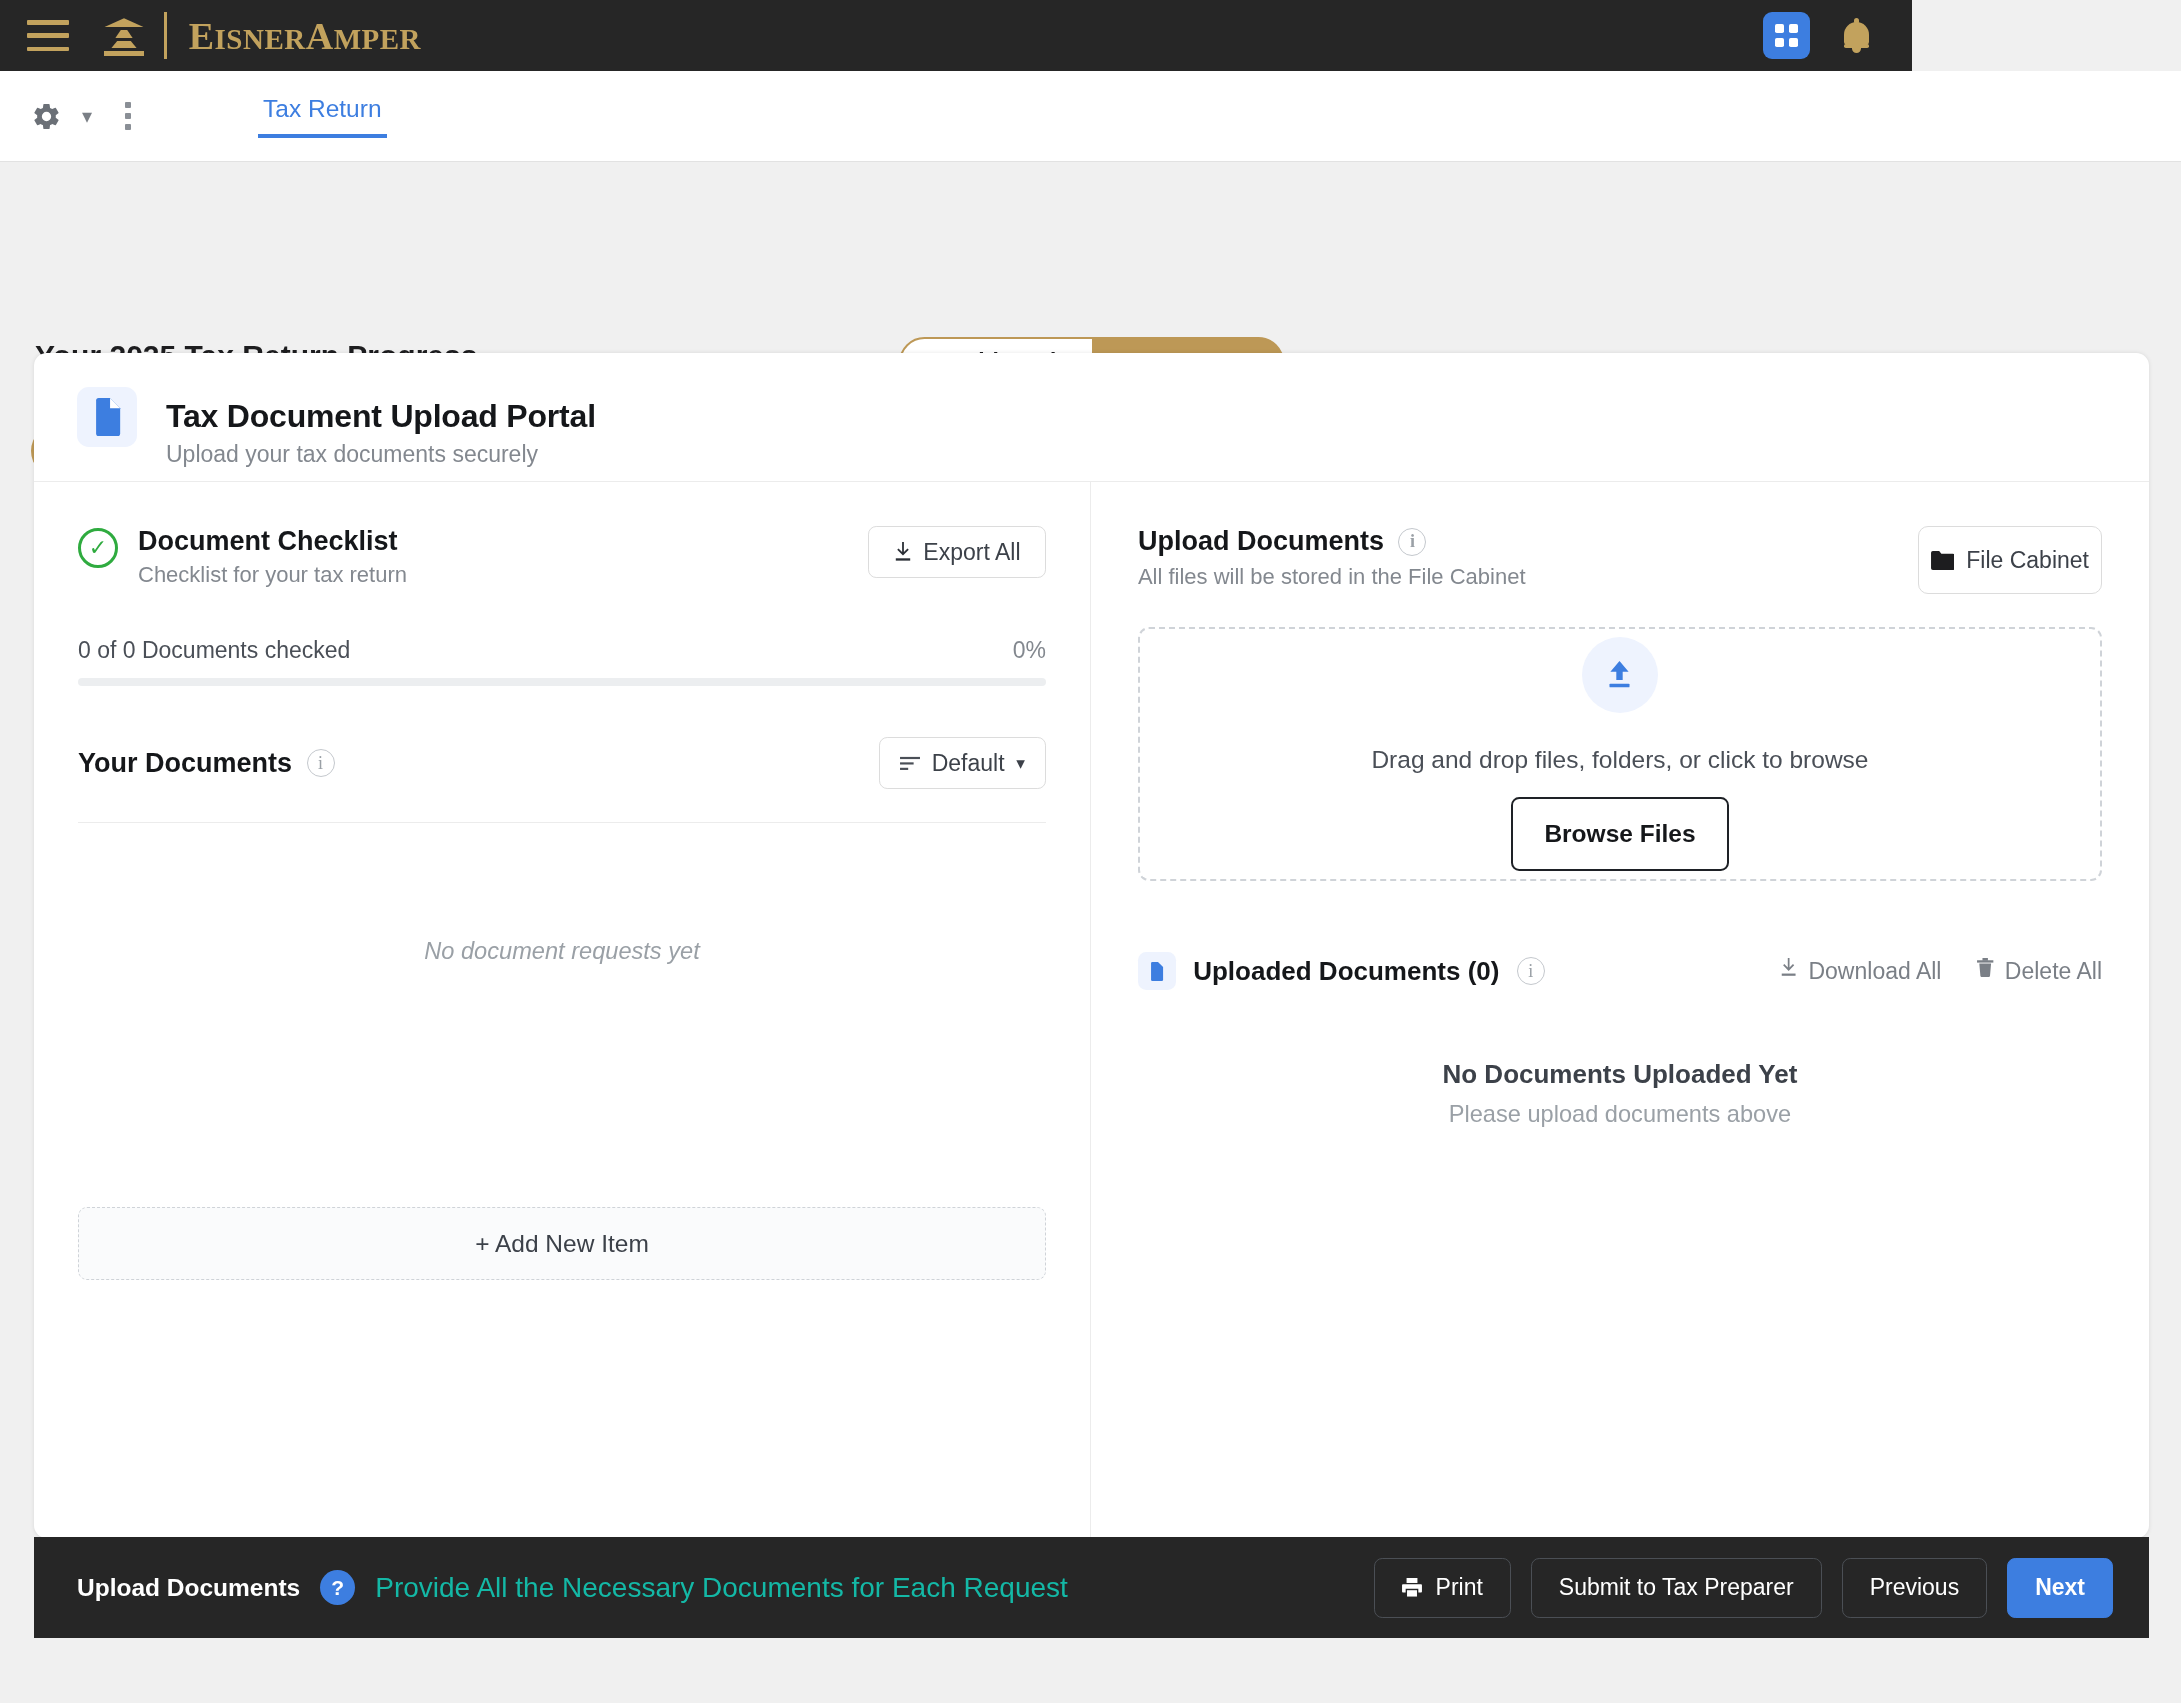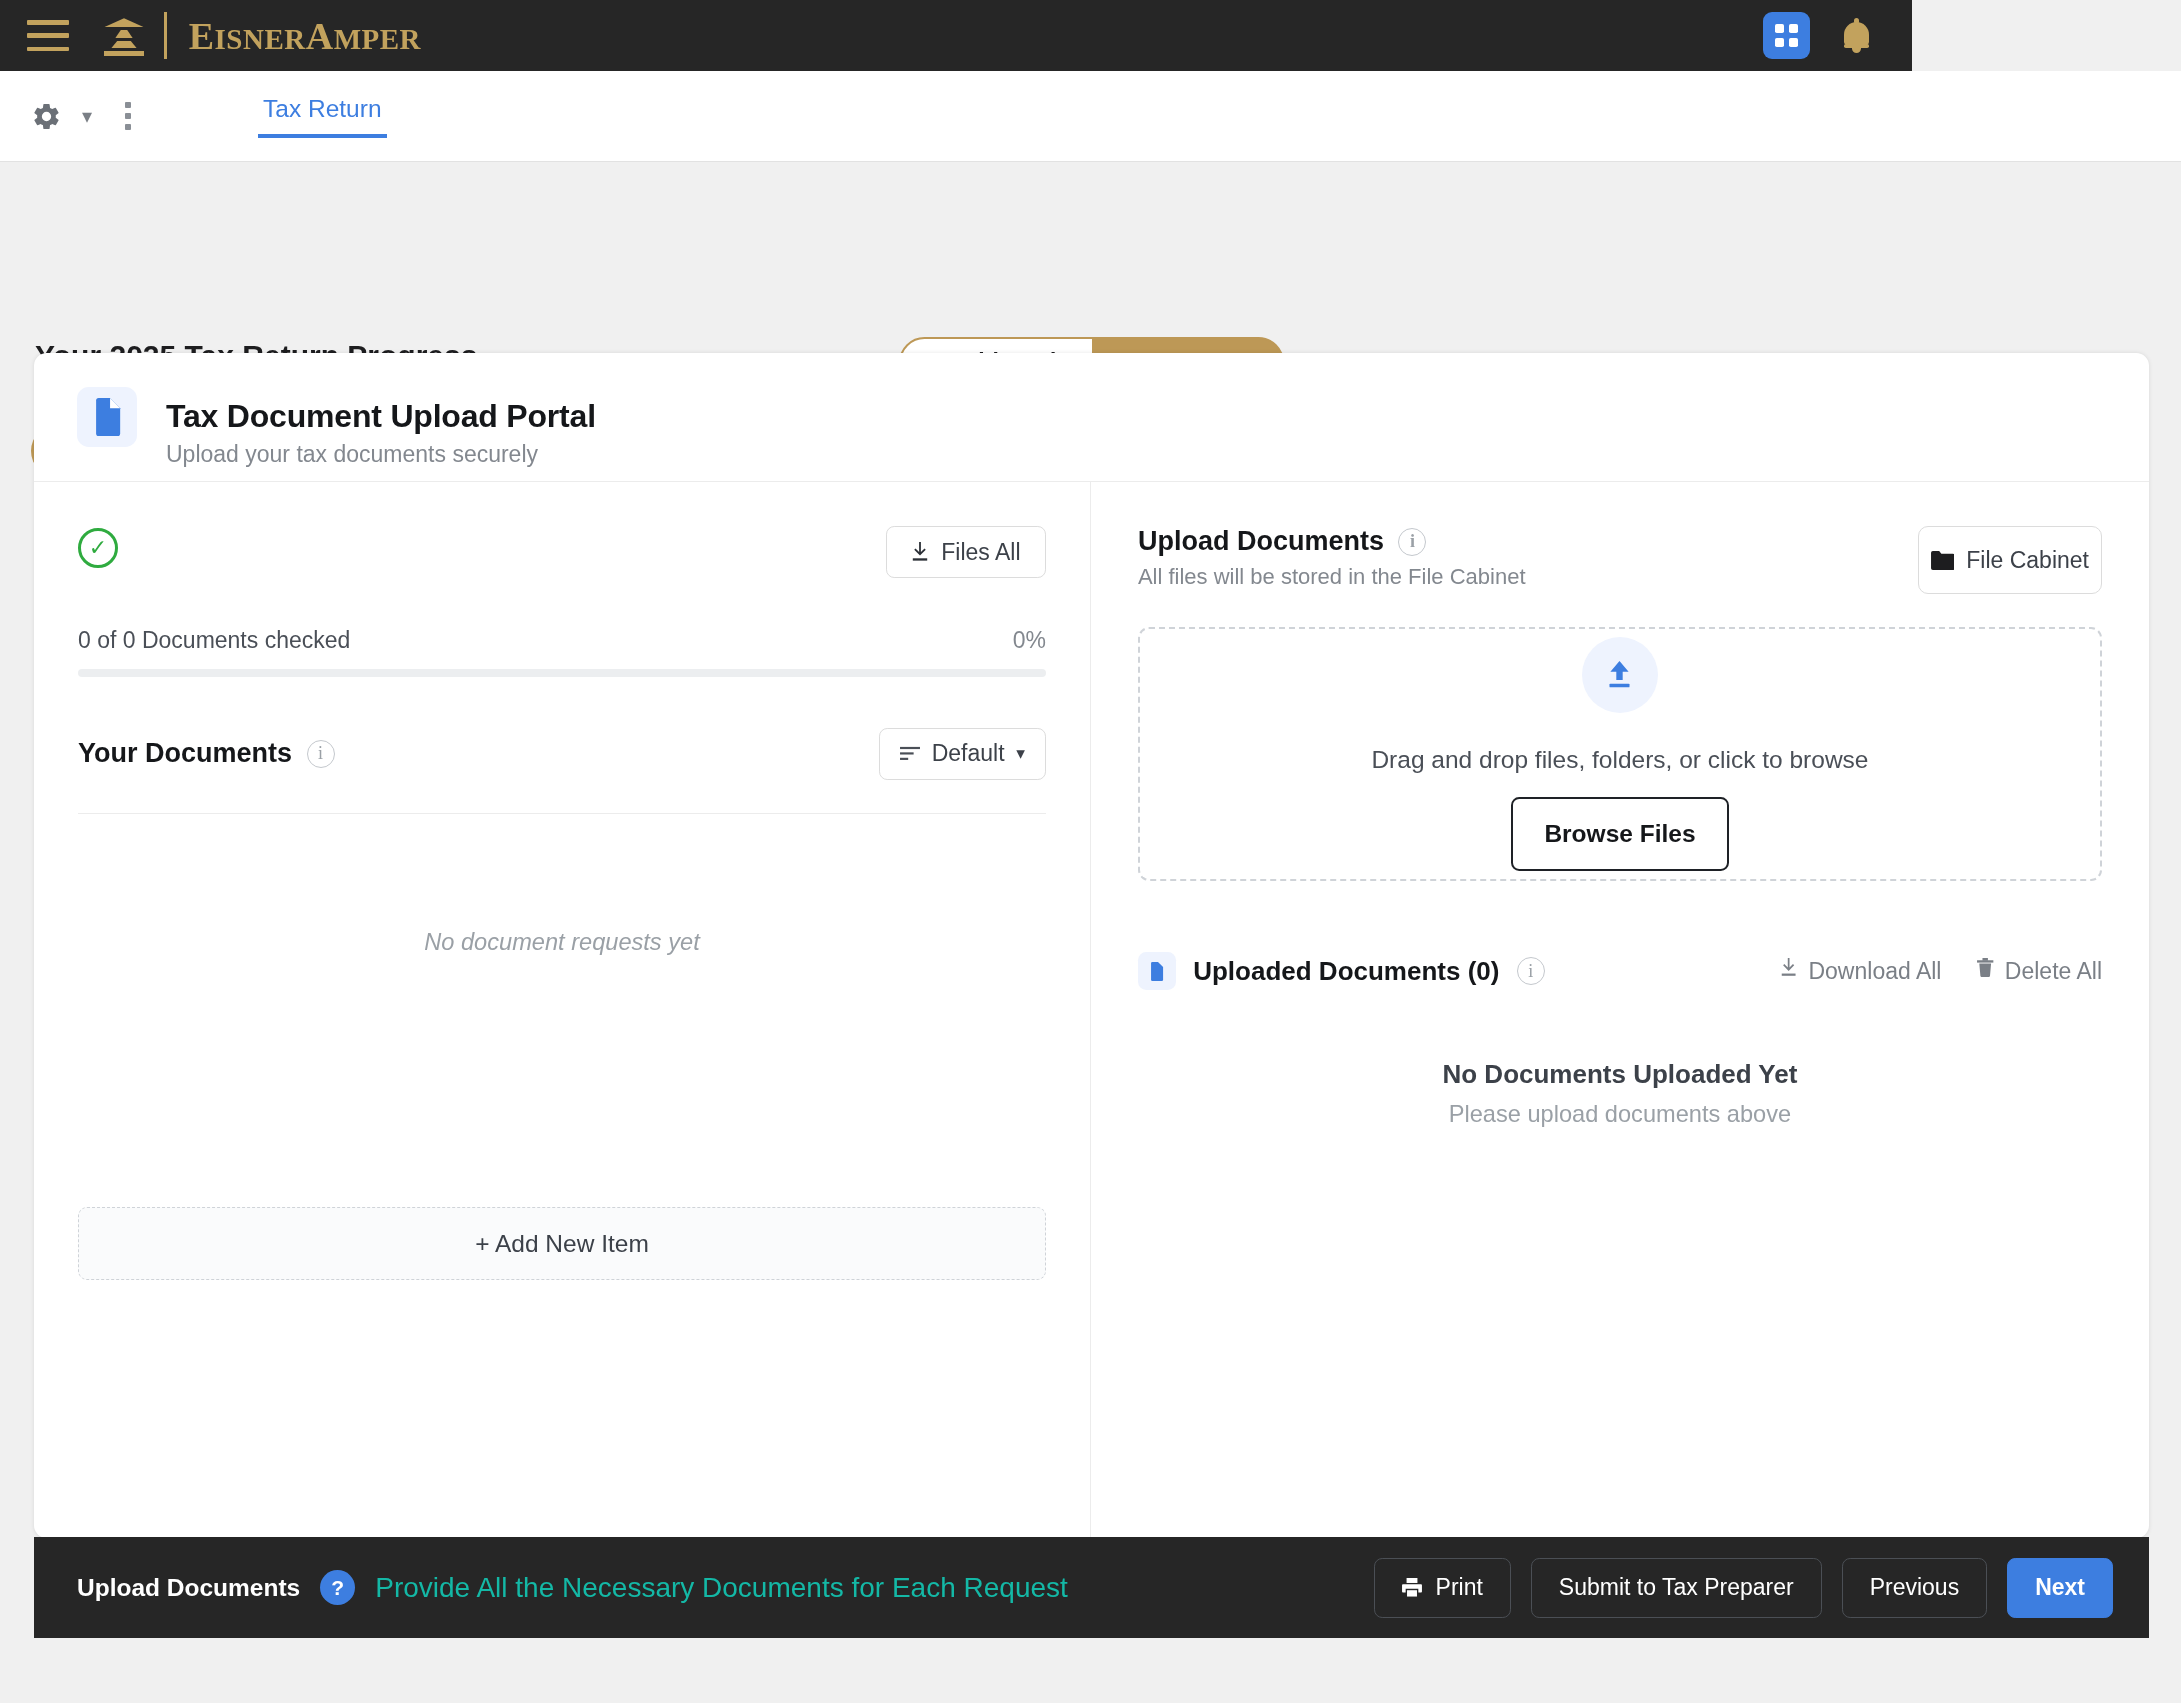--- a/index.html
+++ b/index.html
@@ -274,27 +274,31 @@
         <p>Upload your tax documents securely</p>
       </div>
     </div>
 
     <div class="body">
 
       <div class="left">
         <div class="row">
           <div style="display:flex;gap:20px;align-items:flex-start;">
             <div class="check-circle">✓</div>
+            <div>
+              <div class="sec-title">Document Checklist</div>
+              <div class="sec-sub">Checklist for your tax return</div>
+            </div>
           </div>
           <div class="btn btn-export">
             <svg width="18" height="20" viewBox="0 0 20 22">
               <path fill="#2b2f36" d="M9 0h2v11l4-4 1.4 1.4L10 15 3.6 8.4 5 7l4 4V0z"></path>
               <rect x="2" y="18" width="16" height="2.6" fill="#2b2f36"></rect>
             </svg>
-            <span>Files All</span>
+            <span>Export All</span>
           </div>
         </div>
 
         <div class="prog-row">
           <span>0 of 0 Documents checked</span>
           <span class="prog-pct">0%</span>
         </div>
         <div class="prog-track"></div>
 
         <div class="yourdocs-row">

